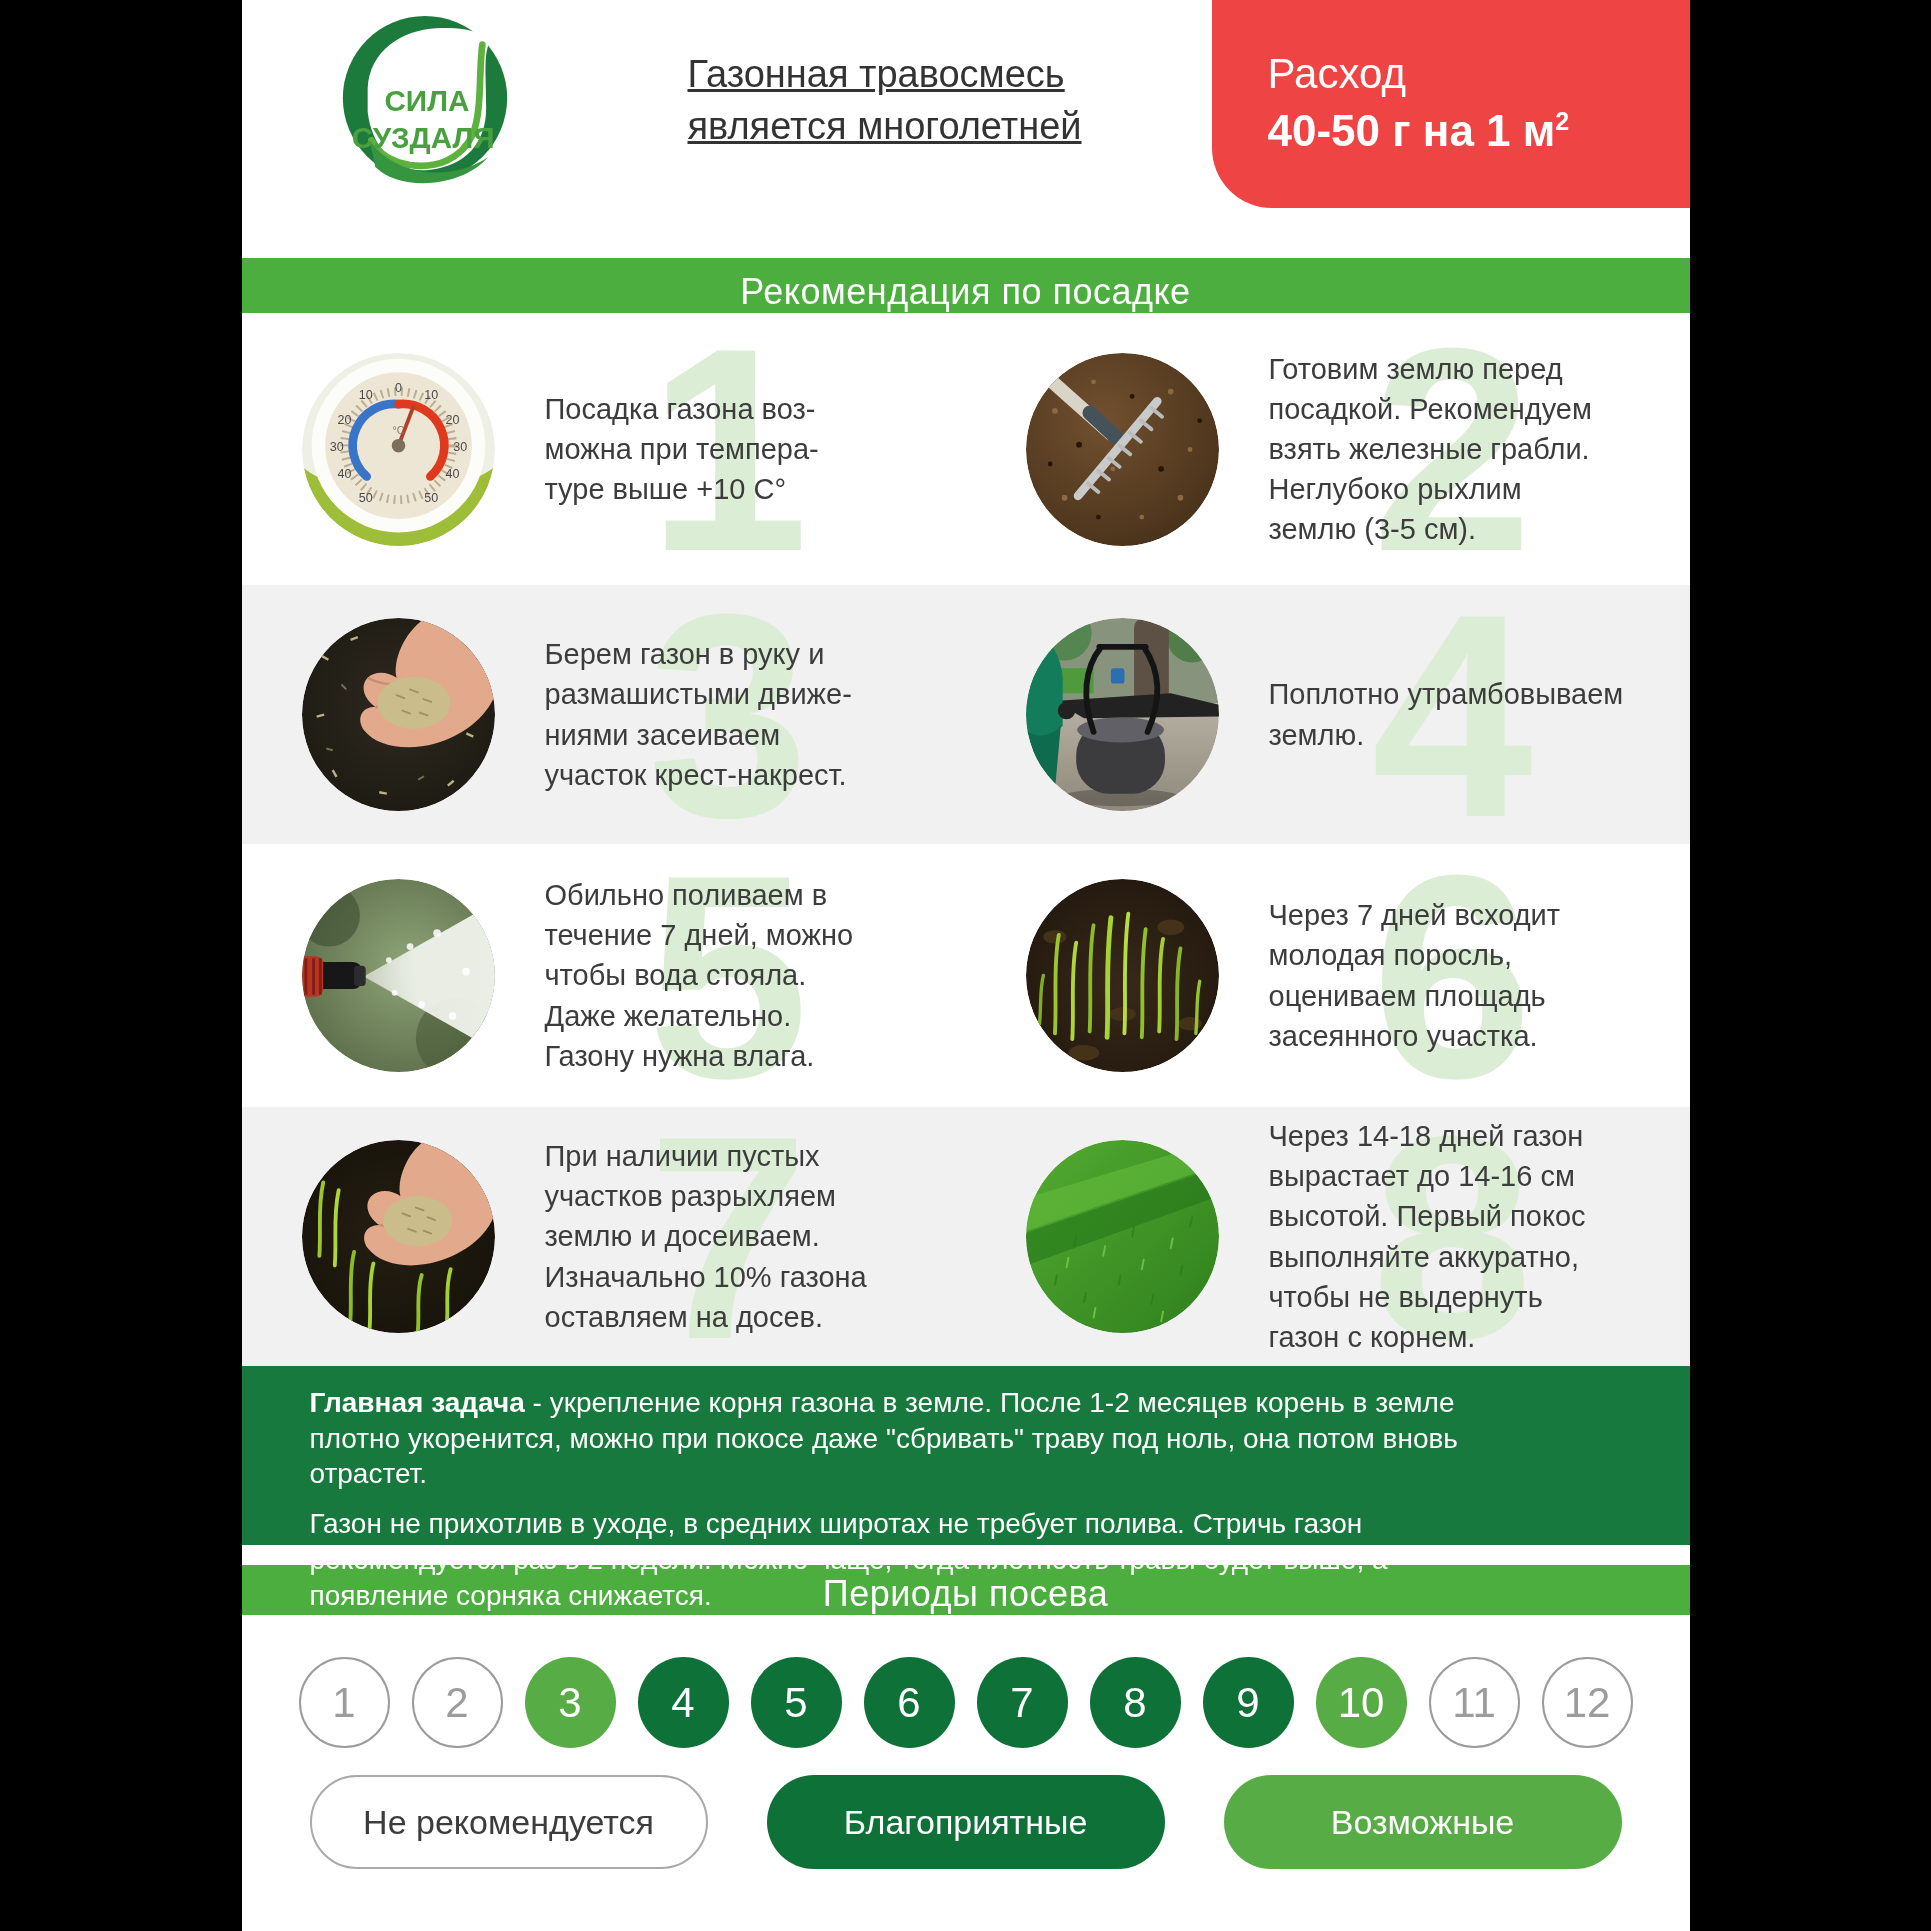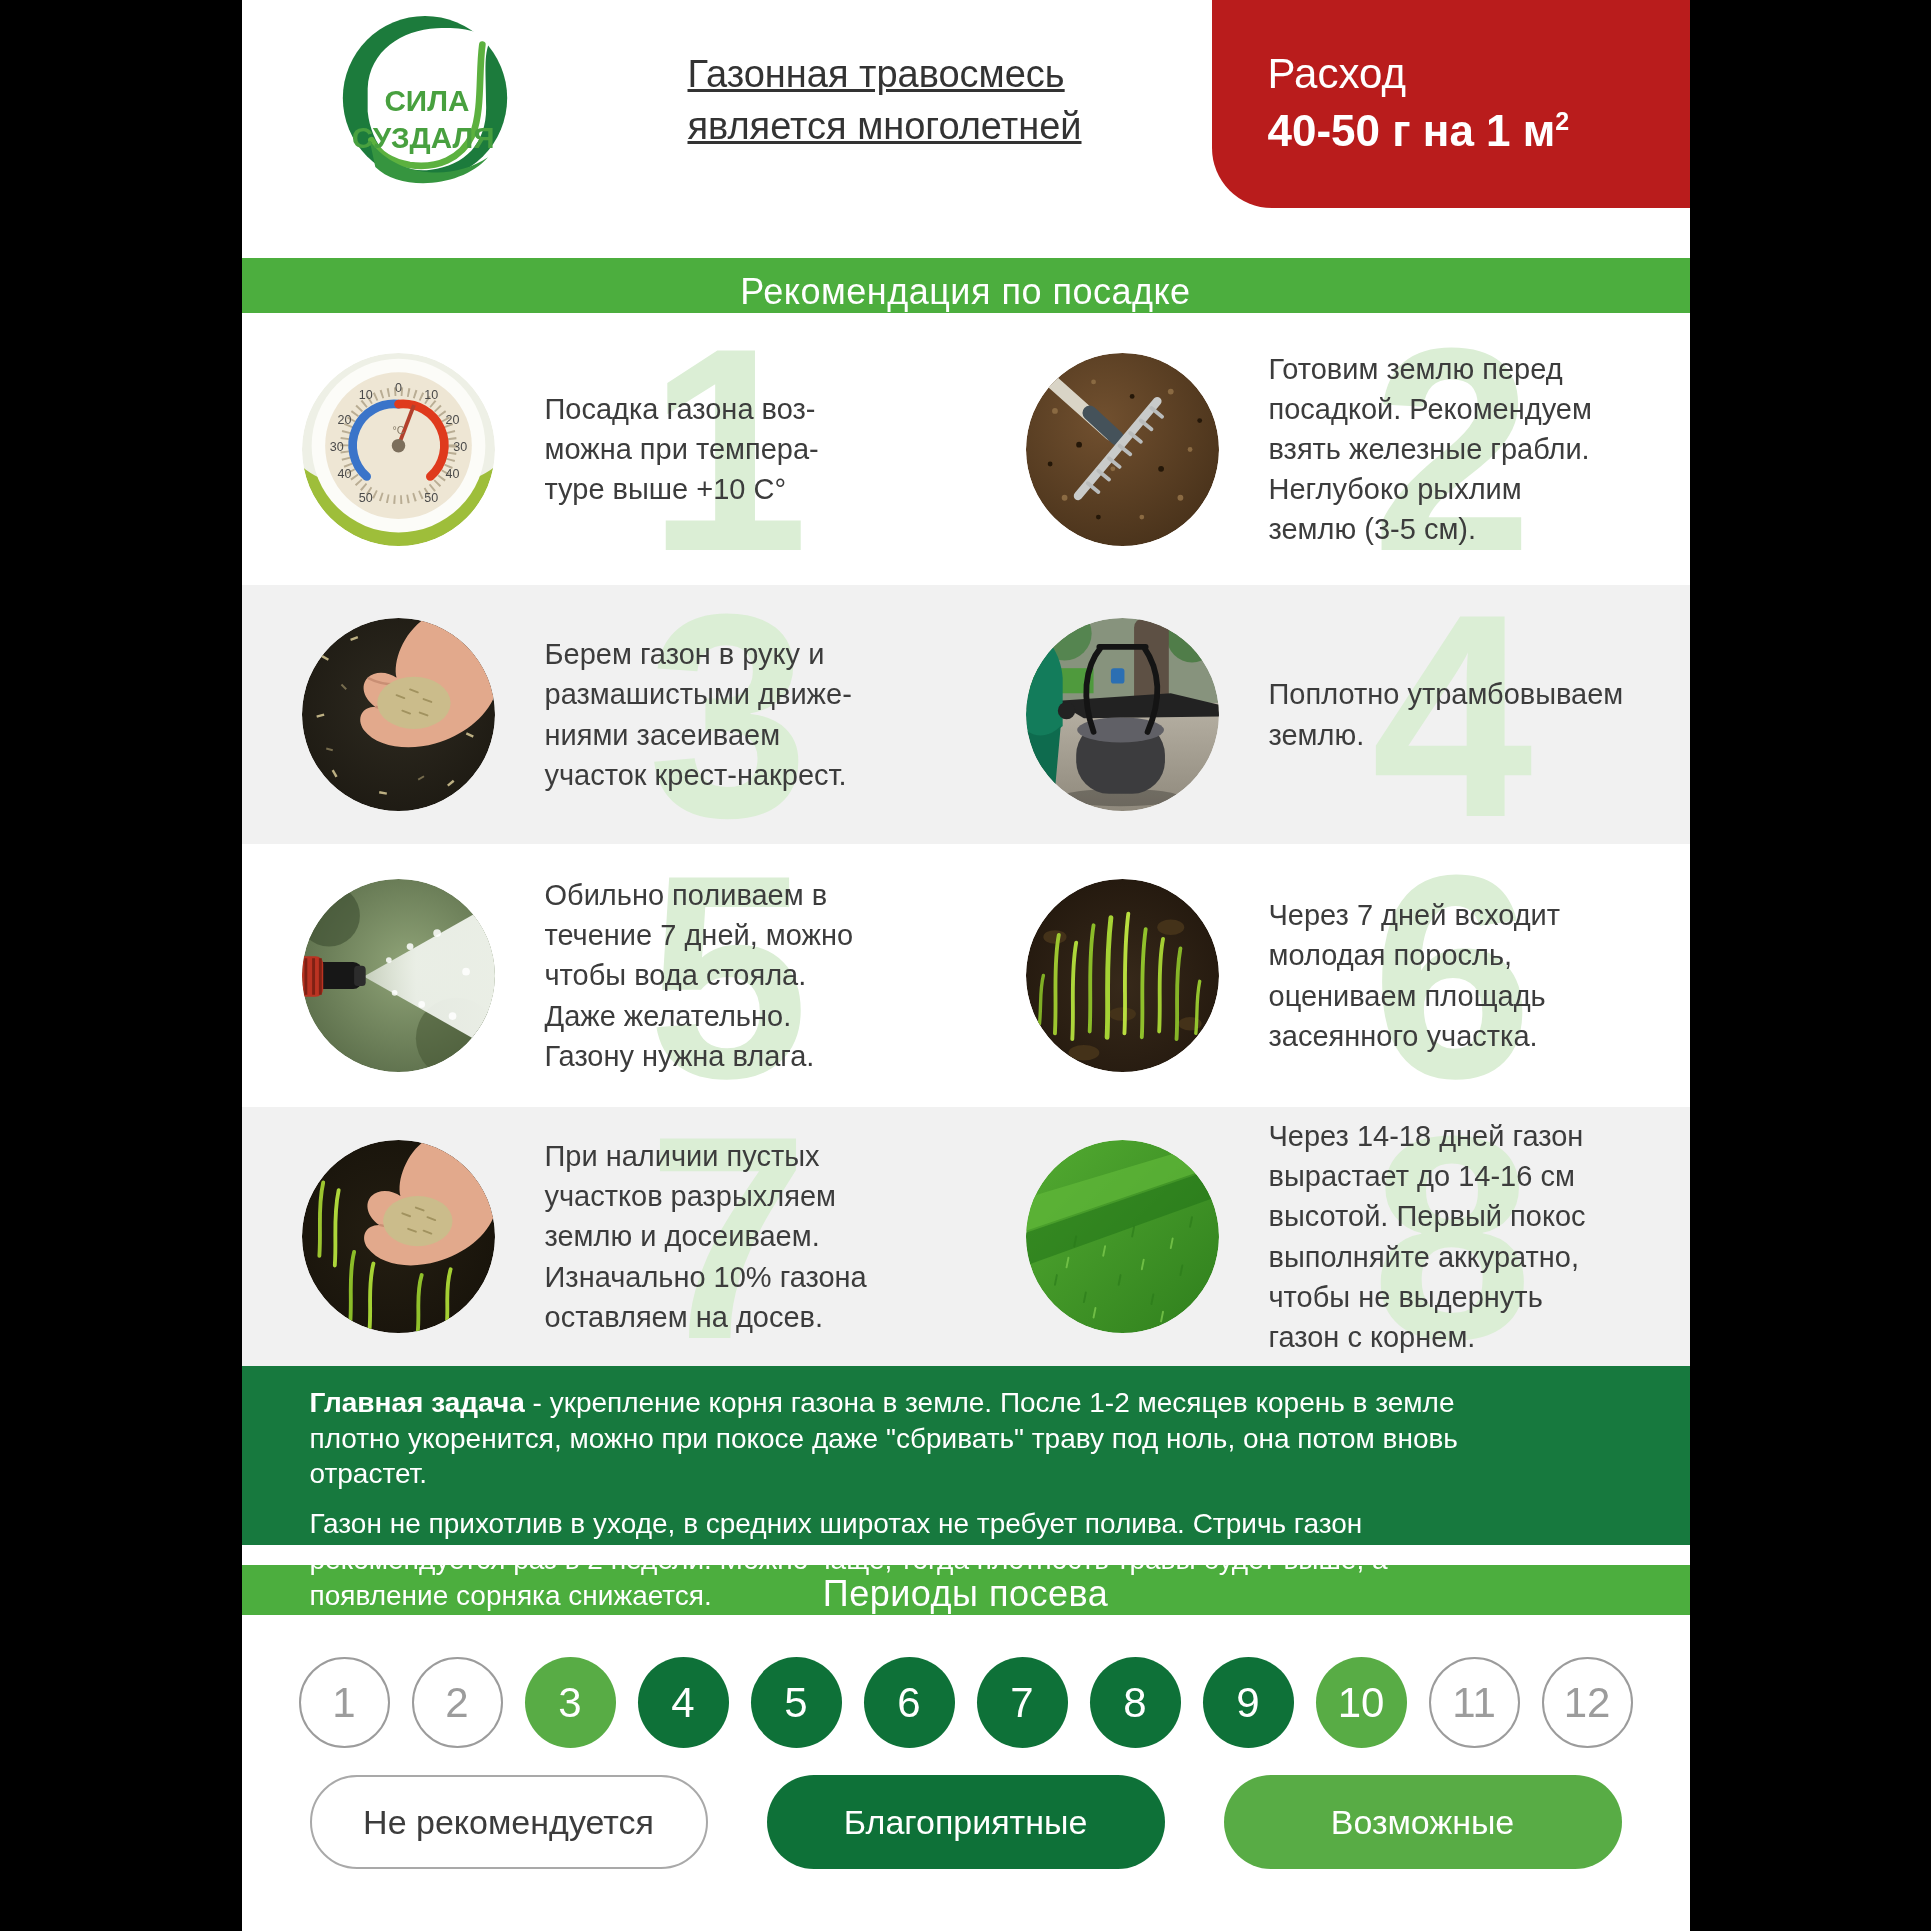--- a/index.html
+++ b/index.html
@@ -3,21 +3,21 @@
 <meta charset="utf-8">
 <style>
   html,body{margin:0;padding:0;width:1931px;height:1931px;background:#000;}
   .page{width:1448px;height:1931px;margin:0 auto;background:#fff;position:relative;
         font-family:"Liberation Sans",sans-serif;overflow:hidden;}
 
   
   .header{height:238px;position:relative;background:#fff;}
   .logo{position:absolute;left:97px;top:13.5px;width:172px;height:172px;}
   .title{position:absolute;left:446px;top:48px;font-size:38px;line-height:1.38;color:#333;white-space:pre-line;text-decoration:underline;}
-  .usage{position:absolute;right:0;top:0;width:478px;height:208px;background:#b91c1c;
+  .usage{position:absolute;right:0;top:0;width:478px;height:208px;background:#ef4444;
          border-radius:0 0 0 60px;color:#fff;box-sizing:border-box;padding:50px 0 0 56px;}
   .usage .u-label{font-size:42px;font-weight:400;}
   .usage .u-value{font-size:44px;font-weight:700;margin-top:7.7px;}
   .usage sup{font-size:25px;}
 
   
   .banner{height:55px;background:#4cae3e;color:#fff;display:flex;align-items:flex-end;
           justify-content:center;font-size:36px;letter-spacing:0.5px;margin-top:20px;}
   .banner.periods{height:50px;}
 

